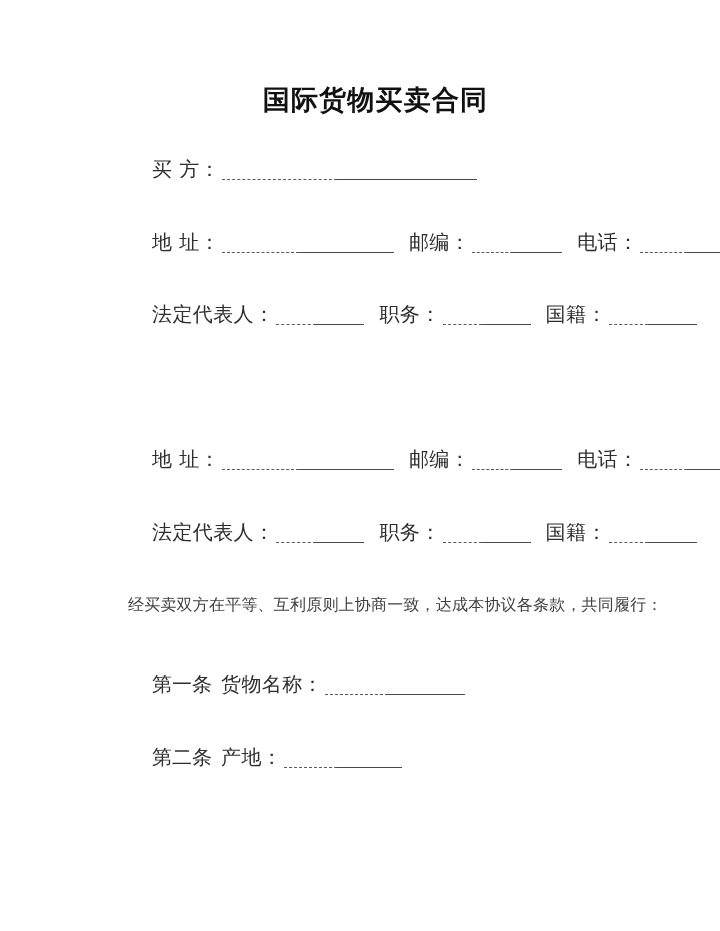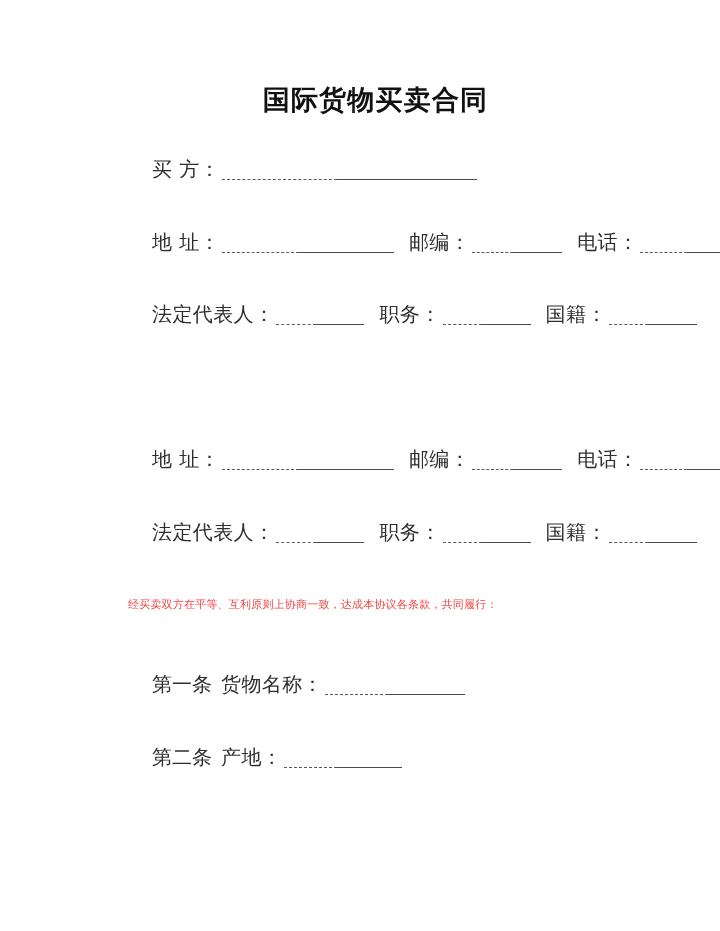--- a/index.html
+++ b/index.html
@@ -97,24 +97,24 @@
   .fill.w-origin  { width: 118px; }
   .fill.w-qty     { width: 118px; }
 
   .seg-gap { display: inline-block; width: 13px; }
 
   
   .para {
     position: absolute;
     left: 128px;
     right: 40px;
-    font-size: 11px;
+    font-size: 16px;
     line-height: 22px;
     white-space: nowrap;
-    color: #ef4444;
+    color: #404040;
     letter-spacing: 0.2px;
   }
 
   
   .article .num { display: inline-block; margin-right: 9px; }
 
   
   .y-buyer      { top: 158px; }
   .y-buyer-addr { top: 231px; }
   .y-buyer-rep  { top: 303px; }

